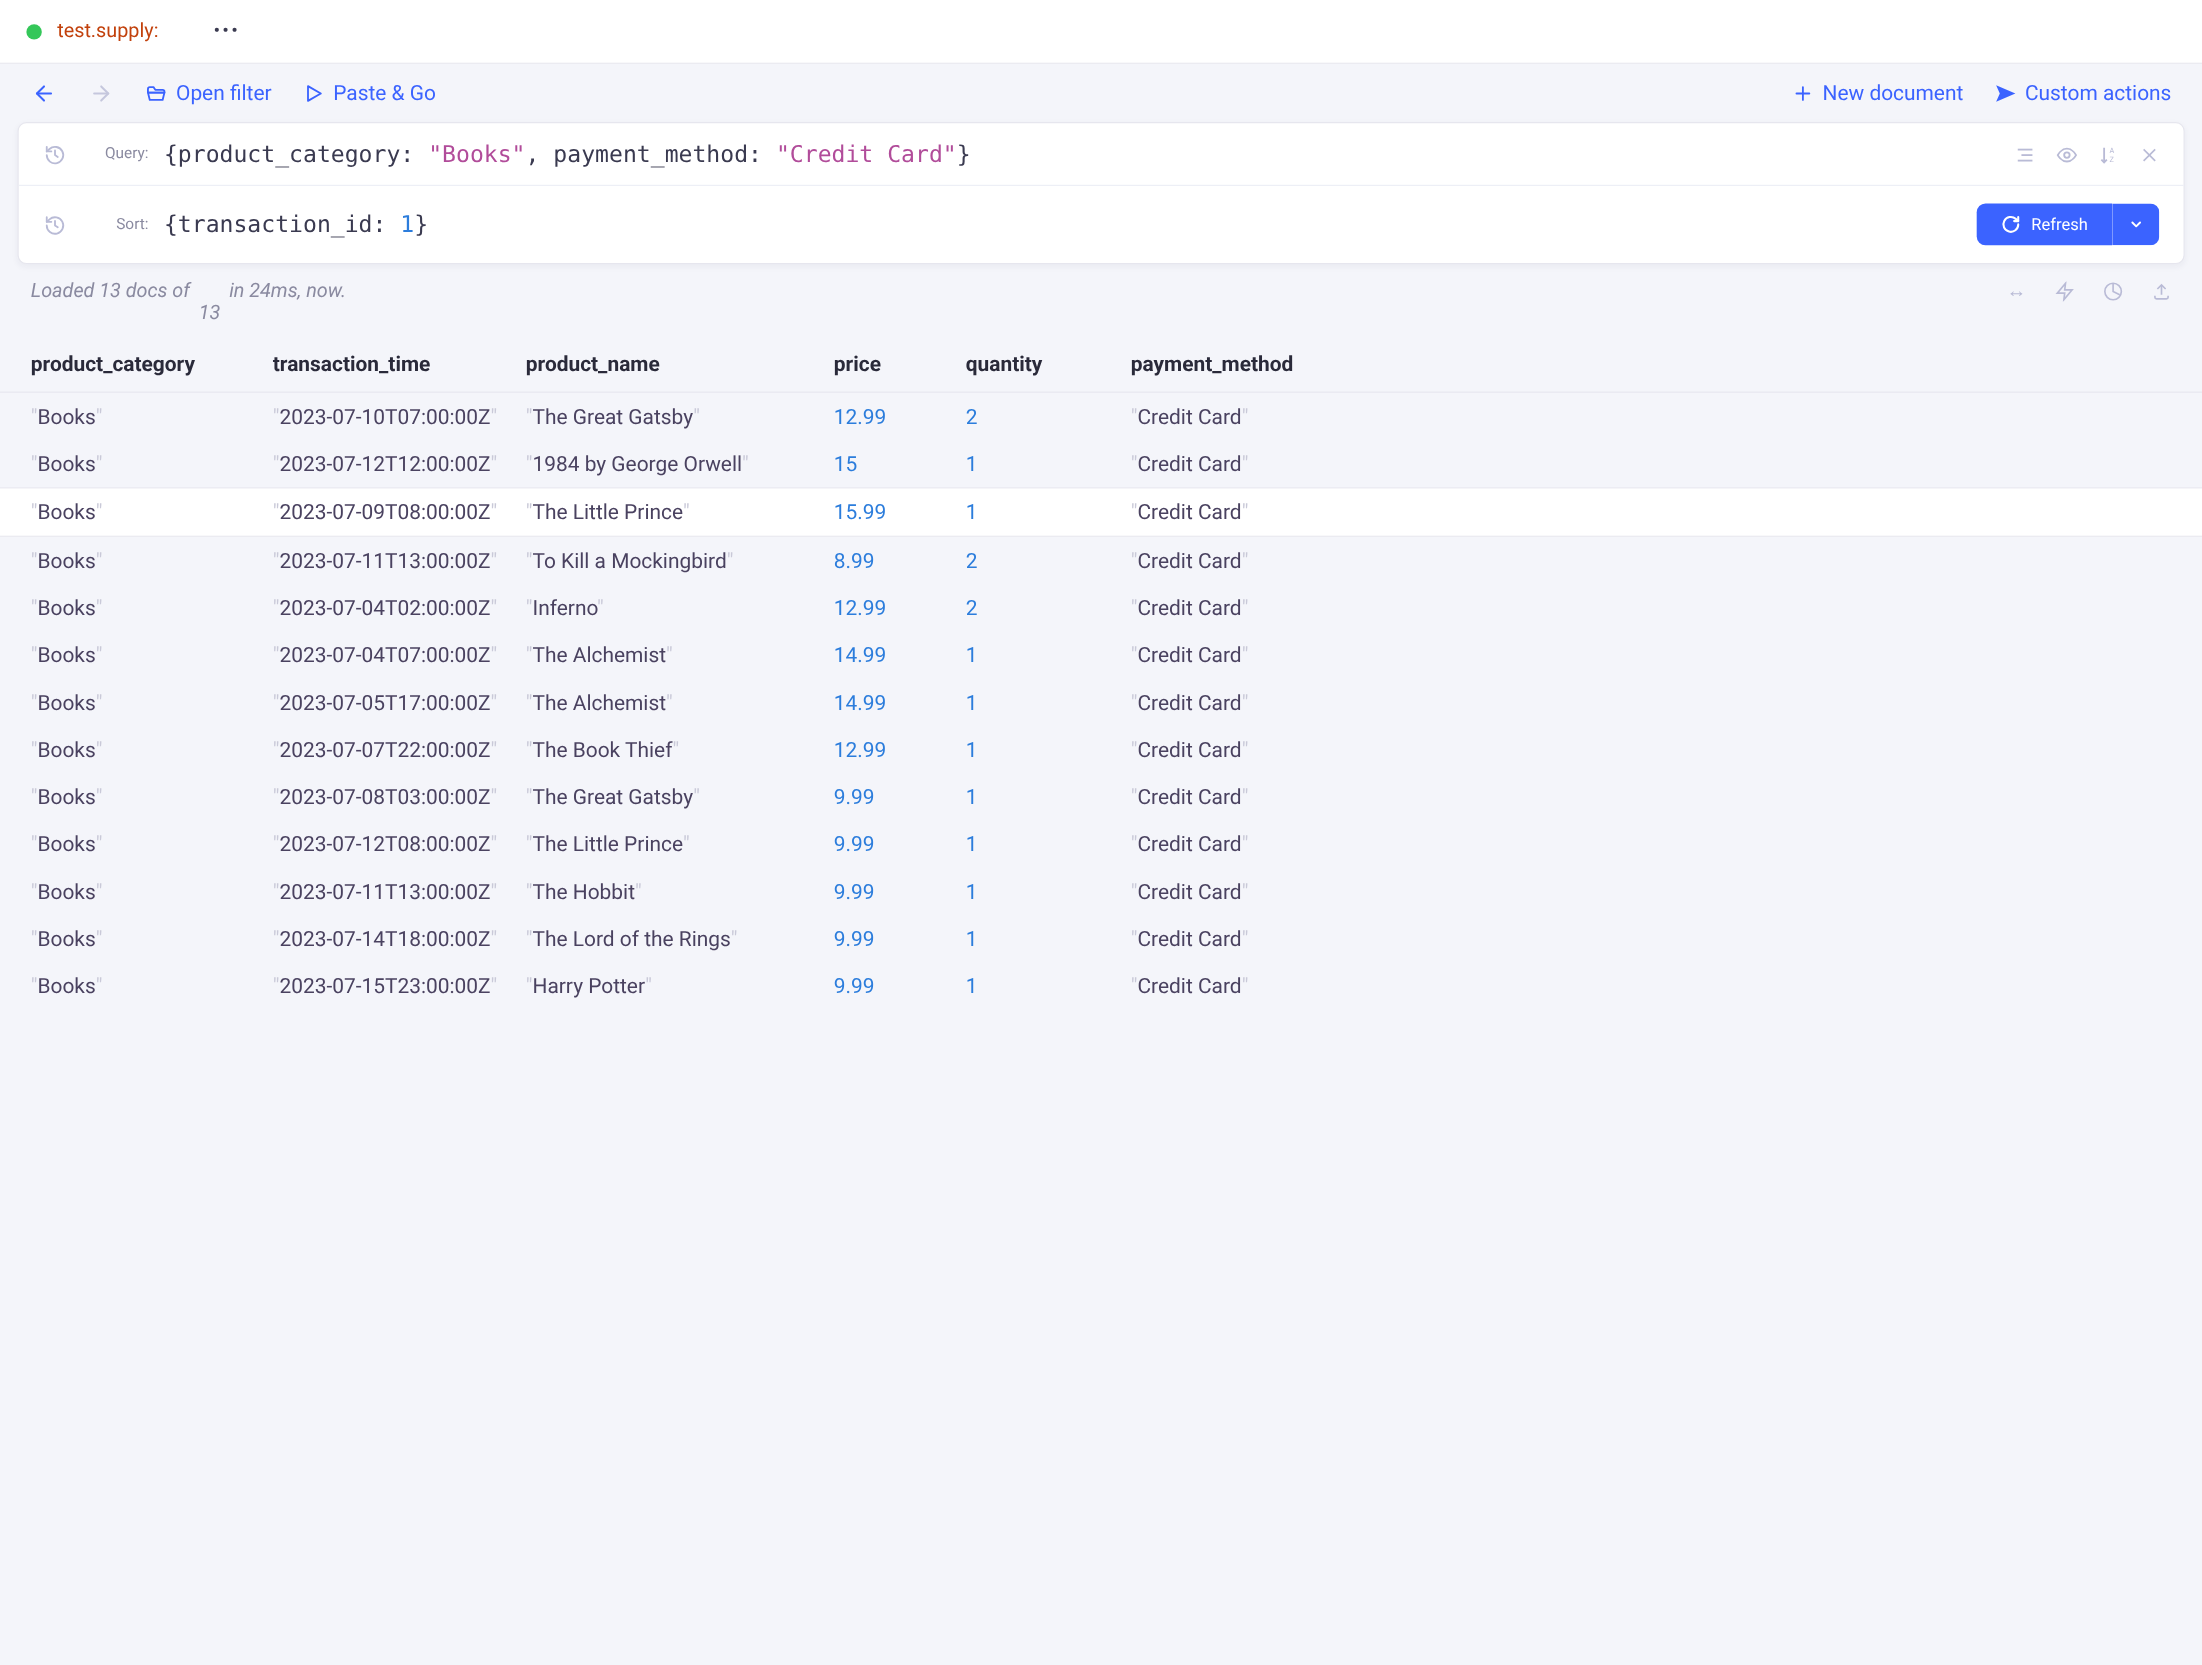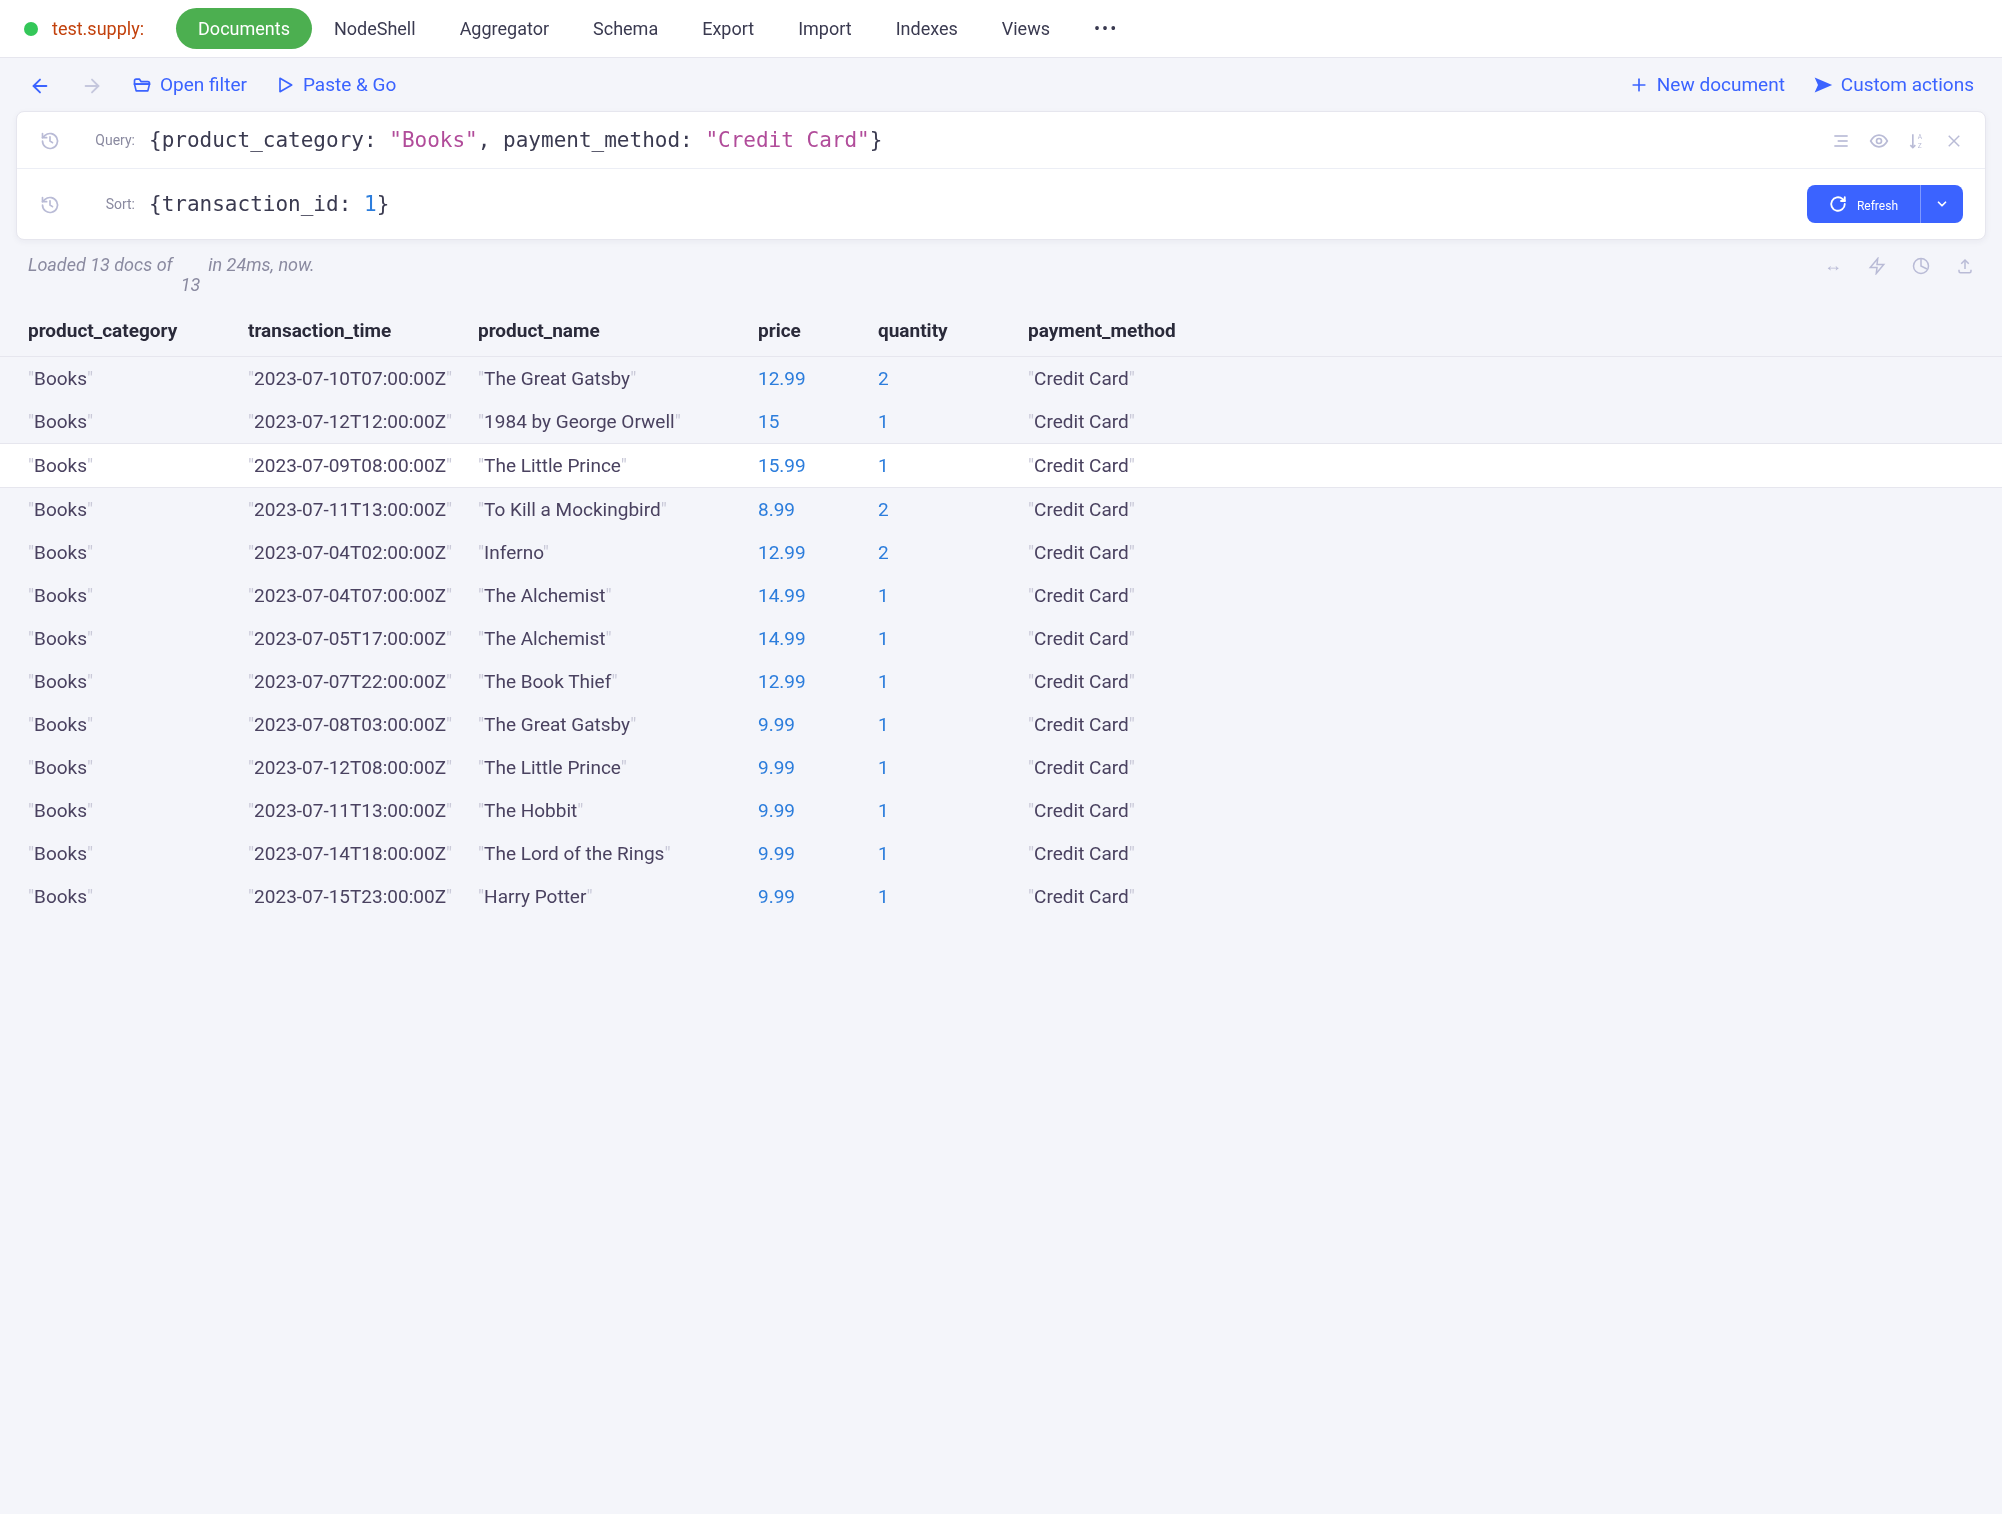--- a/index.html
+++ b/index.html
@@ -100,22 +100,22 @@
   .code .num { color: #2c7ddc; }
   .q-actions { display:flex; gap:18px; color:#b9bbd6; }
   .q-actions span { cursor:pointer; }
   .refresh-group {
     display:flex; align-items:stretch; margin-left:auto;
   }
   .btn-refresh {
     background:#3b63ff; color:#fff;
     padding: 10px 22px;
     border-radius: 8px 0 0 8px;
-    font-size:12px;
-    display:inline-flex; align-items:flex-end; gap:10px;
+    font-size:15px;
+    display:inline-flex; align-items:flex-start; gap:10px;
     cursor:pointer;
   }
   .btn-refresh-dd {
     background:#3b63ff; color:#fff;
     padding: 10px 14px;
     border-left:1px solid rgba(255,255,255,0.35);
     border-radius: 0 8px 8px 0;
     cursor:pointer;
     display:flex; align-items:center;
   }
@@ -161,30 +161,20 @@
   .sv { color:#4a4260; }
   .nv { color:#2c7ddc; }
   svg { display:inline-block; vertical-align:middle; }
 </style>
 </head>
 <body>
 
 <div class="topbar">
   <span class="dot"></span>
   <span class="db-label">test.supply:</span>
-  <div class="tabs">
-      <span class="tab active">Documents</span>
-      <span class="tab">NodeShell</span>
-      <span class="tab">Aggregator</span>
-      <span class="tab">Schema</span>
-      <span class="tab">Export</span>
-      <span class="tab">Import</span>
-      <span class="tab">Indexes</span>
-      <span class="tab">Views</span>
-    </div>
   <span class="more-icon">•••</span>
 </div>
 
 <div class="toolbar">
   <span class="nav-arrow">
     <svg width="22" height="22" viewBox="0 0 24 24" fill="none" stroke="#3b63ff" stroke-width="2" stroke-linecap="round" stroke-linejoin="round">
         <line x1="19" y1="12" x2="5" y2="12"></line>
         <polyline points="12 19 5 12 12 5"></polyline>
       </svg>
   </span>

